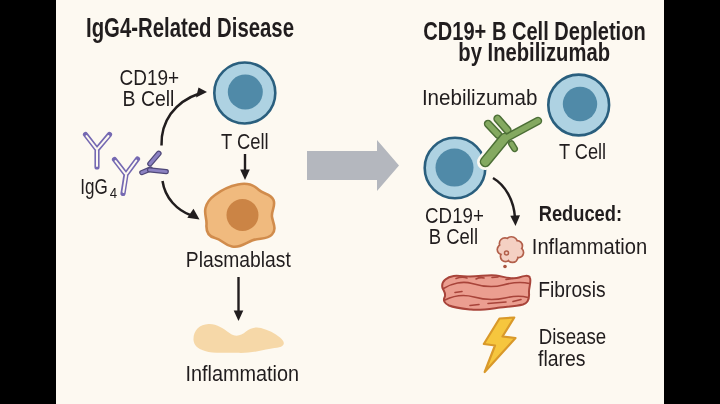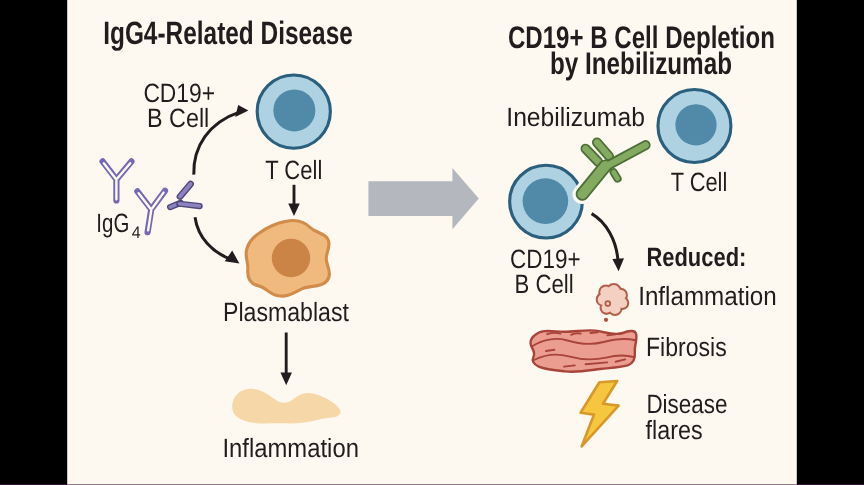--- a/index.html
+++ b/index.html
@@ -1,16 +1,16 @@
 <!DOCTYPE html>
 <html><head>
 <meta charset="utf-8">
 <style>
   html,body{margin:0;padding:0;background:#000;}
-  #stage{position:relative;width:720px;height:404px;background:#a21caf;overflow:hidden;}
+  #stage{position:relative;width:720px;height:404px;background:#0369a1;overflow:hidden;}
   svg{display:block;}
   text{font-family:"Liberation Sans",sans-serif;fill:#211d1e;}
 </style>
 </head>
 <body>
 <div id="stage">
 <svg width="720" height="404" viewBox="0 0 720 404">
   <rect x="0" y="0" width="720" height="404" fill="#000000"></rect>
   <rect x="56" y="0" width="608" height="404" fill="#fdf9f1"></rect>
 

